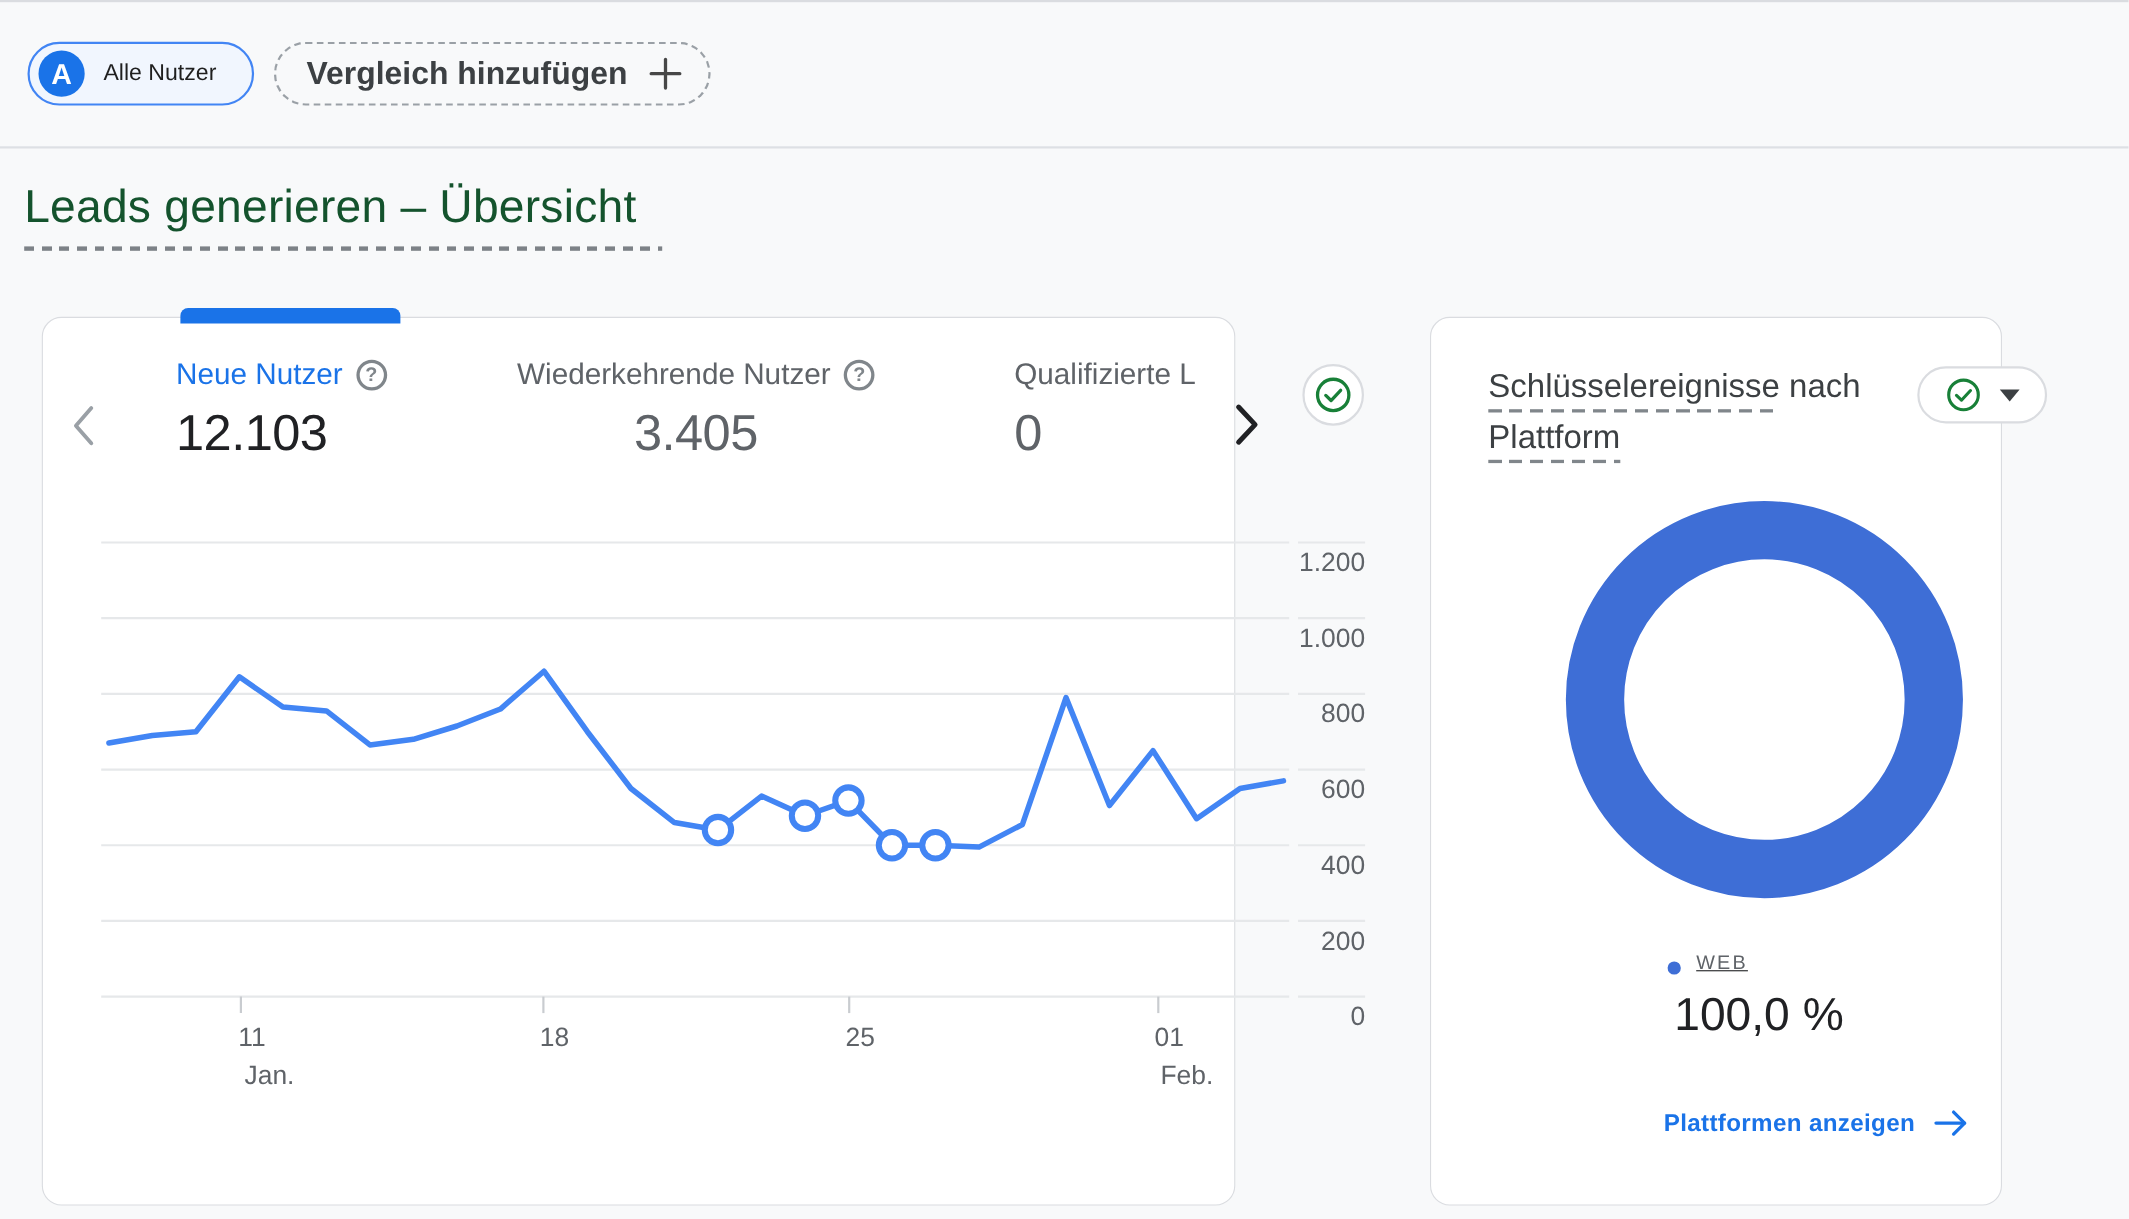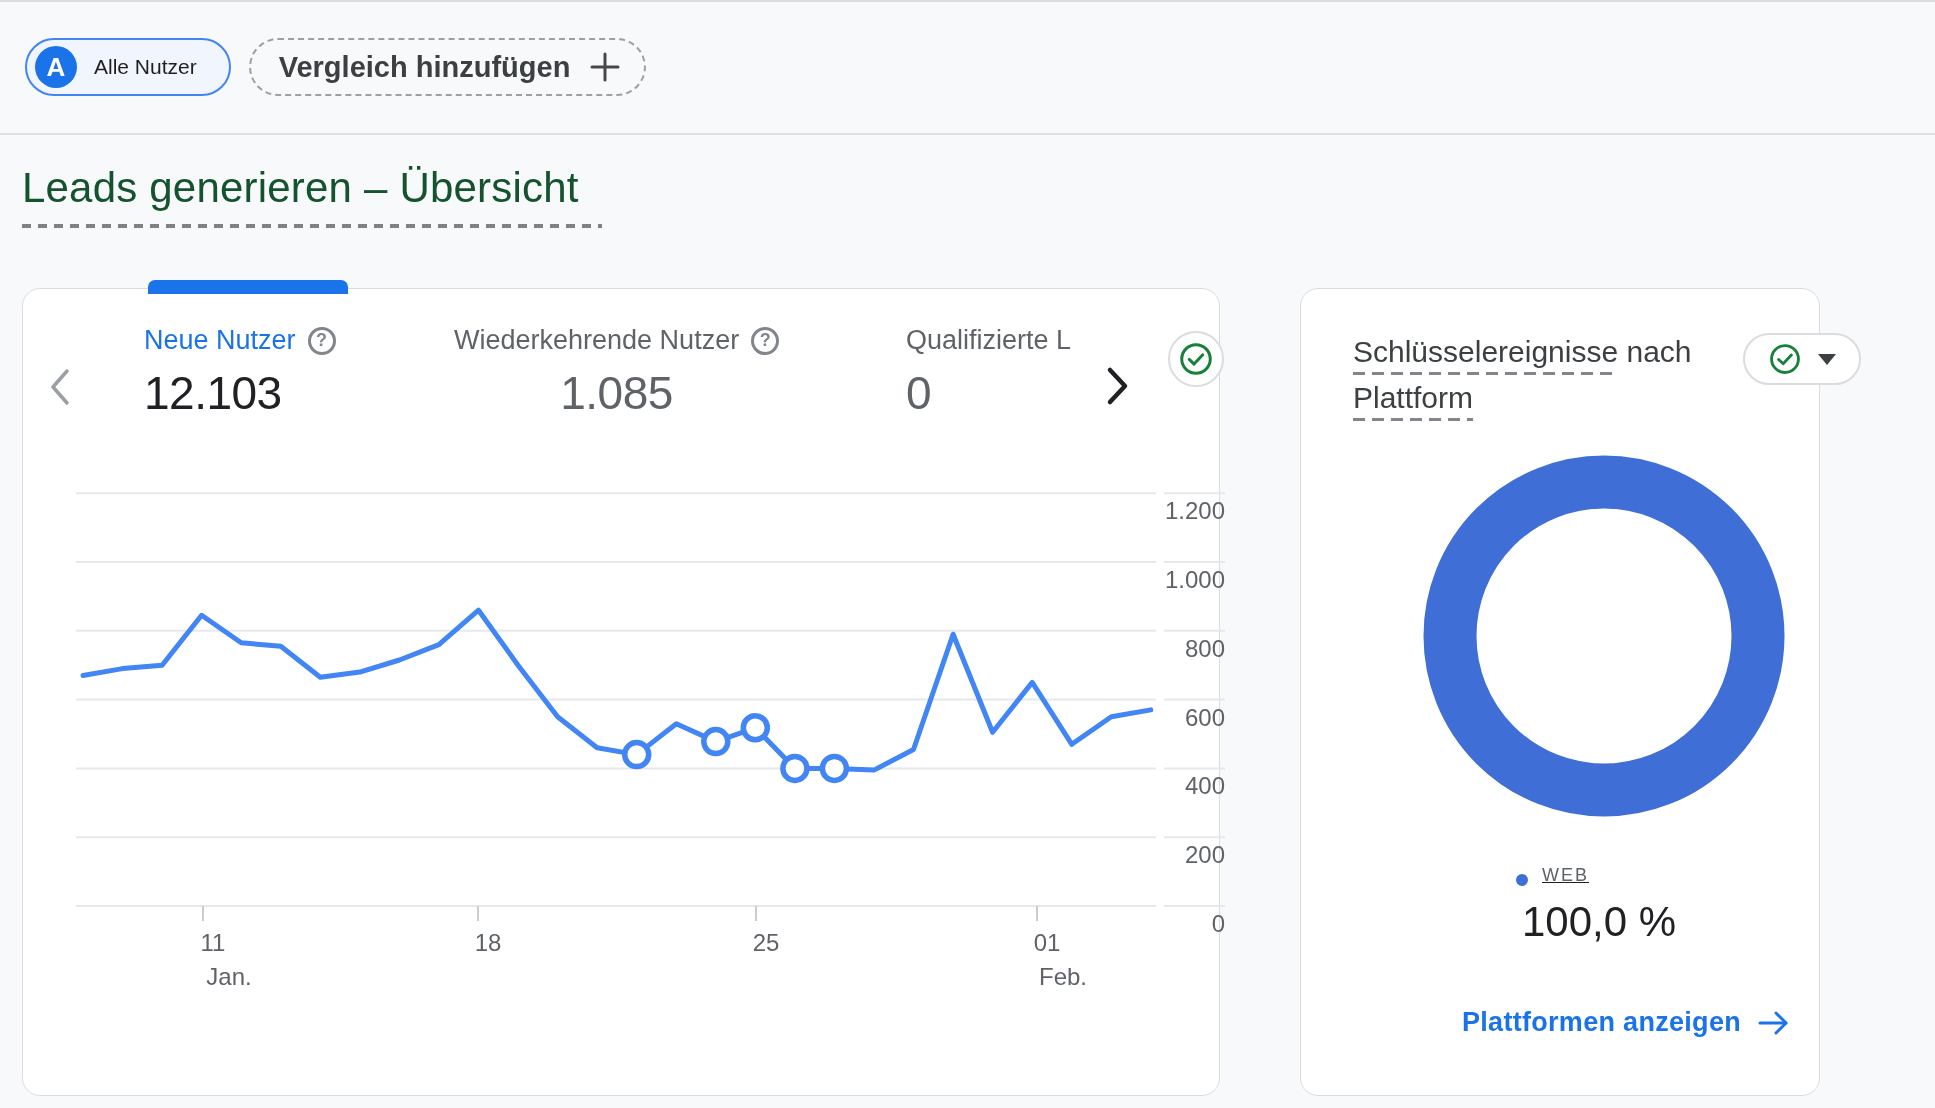--- a/index.html
+++ b/index.html
@@ -38,21 +38,21 @@
   .chip-add-comparison .chip-label { font-size:29px; font-weight:bold; color:#3c4043; }
 
   
   .page-title { position:absolute; left:22px; top:164px; font-size:42px; letter-spacing:.2px; color:#14532d; cursor:pointer; }
   .page-title-underline {
     position:absolute; left:22px; top:224px; width:580px; height:4px;
     background:repeating-linear-gradient(90deg,#7d8287 0 9px,transparent 9px 16px);
   }
 
   .card { position:absolute; top:288px; height:808px; background:#fff; border:1px solid #dadce0; border-radius:18px; }
-  .card-metrics { left:22px; width:1198px; }
+  .card-metrics { left:38px; width:1085px; }
   .card-platform { left:1300px; width:520px; }
 
   .tab-indicator {
     position:absolute; left:125px; top:-9px; width:200px; height:14px;
     background:#1a73e8; border-radius:7px 7px 0 0; cursor:pointer;
   }
 
   .carousel-btn { position:absolute; cursor:pointer; }
   .metric { position:absolute; top:36px; cursor:pointer; }
   .metric-head { display:flex; align-items:center; gap:12px; }
@@ -96,21 +96,21 @@
   .legend { position:absolute; left:215px; top:576px; }
   .legend-row { display:flex; align-items:flex-end; gap:14px;text-decoration:underline; }
   .legend-dot { width:12px; height:12px; border-radius:50%; }
   .legend-label { font-size:18px; letter-spacing:2px; color:#5f6368; }
   .legend-value { margin-top:12px; margin-left:6px; font-size:42px; color:#202124; }
 
   .platform-link {
     position:absolute; right:28px; top:718px;
     display:flex; align-items:center; gap:16px; cursor:pointer;
   }
-  .platform-link .link-label { font-size:27px; font-weight:bold; color:#1a73e8; letter-spacing:.3px; }
+  .platform-link .link-label { font-size:22px; font-weight:bold; color:#1a73e8; letter-spacing:.3px; }
 </style>
 </head>
 <body>
 
 <div class="top-hairline"></div>
 
 <div class="chip-row">
   <div class="chip-all-users">
     <div class="chip-avatar">A</div>
     <span class="chip-label">Alle Nutzer</span>
@@ -147,21 +147,21 @@
       <span class="help-icon">?</span>
     </div>
     <div class="metric-value">12.103</div>
   </div>
 
   <div class="metric" style="left:431px;text-align:center;">
     <div class="metric-head">
       <span class="metric-label">Wiederkehrende Nutzer</span>
       <span class="help-icon">?</span>
     </div>
-    <div class="metric-value">1.085</div>
+    <div class="metric-value">3.405</div>
   </div>
 
   <div class="metric m3" style="left:883px;">
     <div class="metric-head">
       <span class="metric-label">Qualifizierte L</span>
     </div>
     <div class="metric-value">0</div>
   </div>
 
   <div class="carousel-btn" style="left:1080px; top:76px;">

